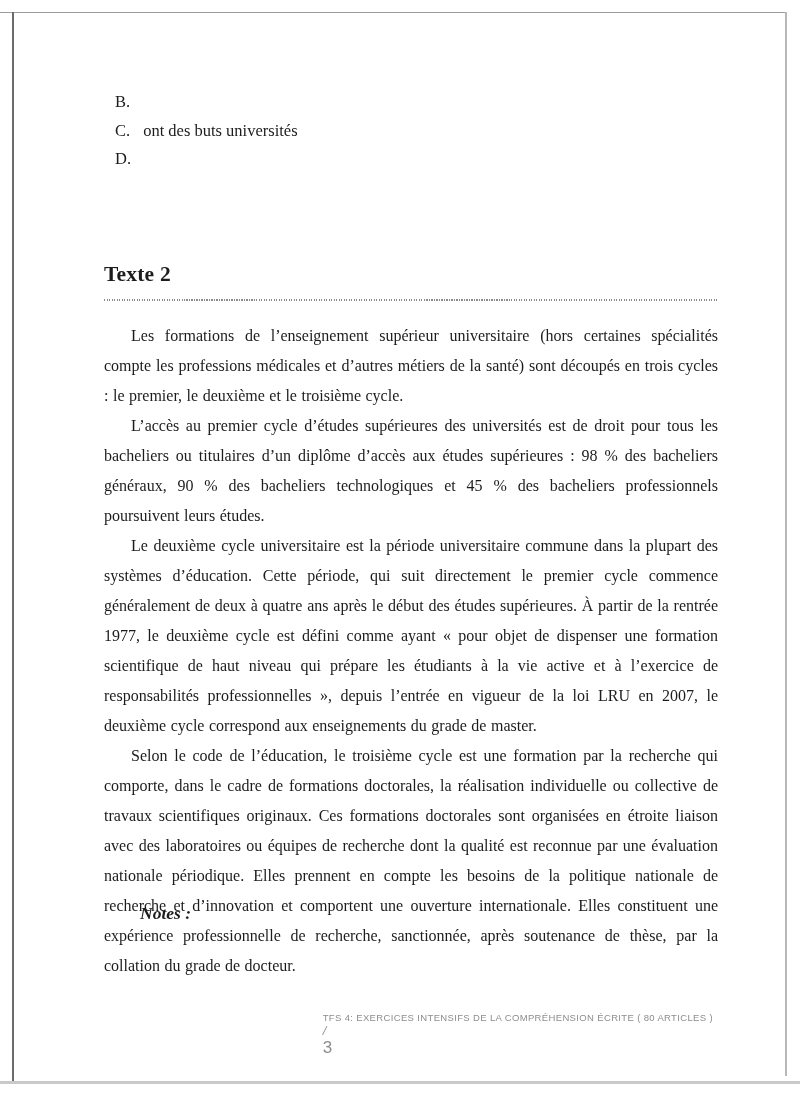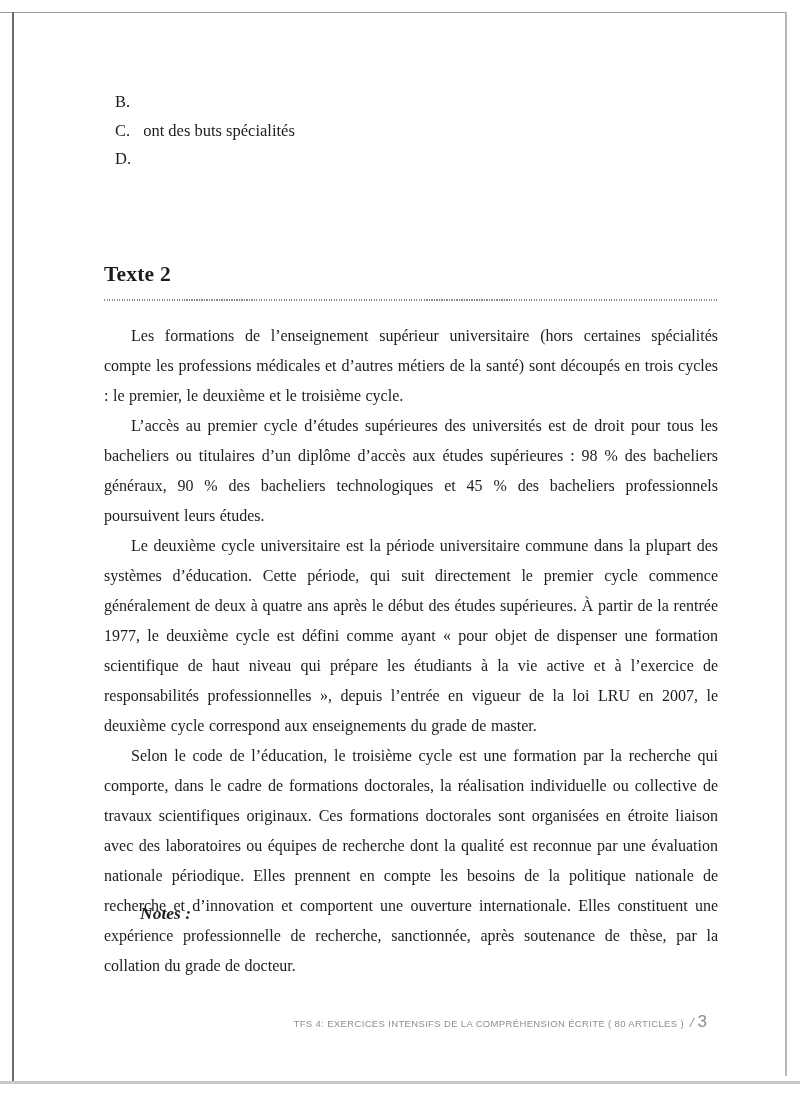--- a/index.html
+++ b/index.html
@@ -58,40 +58,41 @@
 
   
   .footer {
     position: absolute;
     top: 1012px;
     right: 93px;
     display: flex;
     align-items: baseline;
     color: #8d8d8d;
     font-family: "Liberation Sans", sans-serif;
+    flex-direction: column;
   }
   .footer-text { font-size: 9.5px; letter-spacing: 0.35px; }
   .footer-separator { font-size: 13px; font-style: italic; margin: 0 4px 0 6px; color: #979797; }
   .footer-page-number { font-size: 17px; color: #8d8d8d; }
 </style>
 </head>
 <body>
 
 <div class="edge edge-top"></div>
 <div class="edge edge-left"></div>
 <div class="edge edge-right"></div>
 <div class="edge edge-bottom"></div>
 
 <div class="options">
   <div class="option-row">
     <span>B.</span>
   </div>
   <div class="option-row">
     <span>C.</span>
-    <span>ont des buts spécialités</span>
+    <span>ont des buts universités</span>
   </div>
   <div class="option-row">
     <span>D.</span>
   </div>
 </div>
 
 <div class="content-col section-heading">
   <span class="texte-label">Texte 2</span>
 </div>
 <div class="content-col heading-rule"></div>

